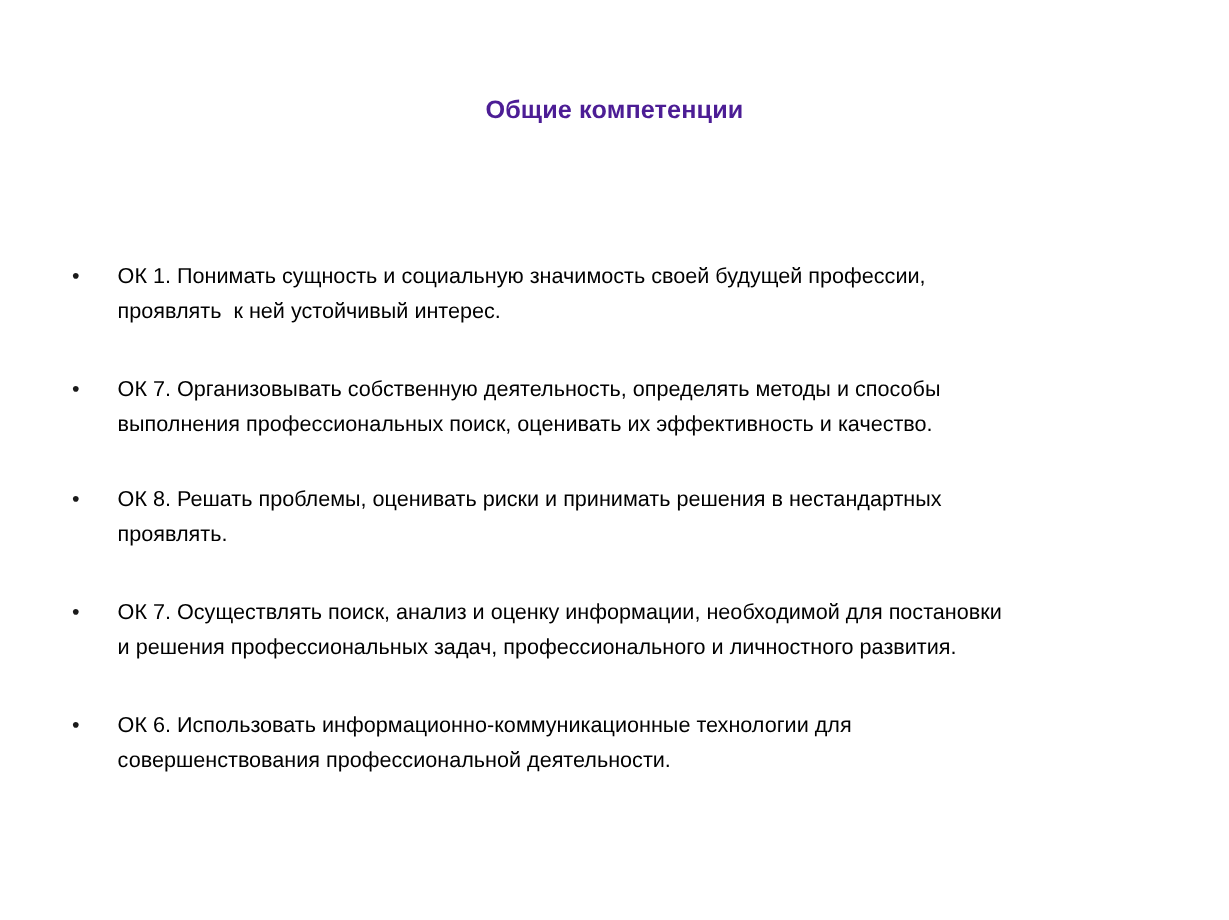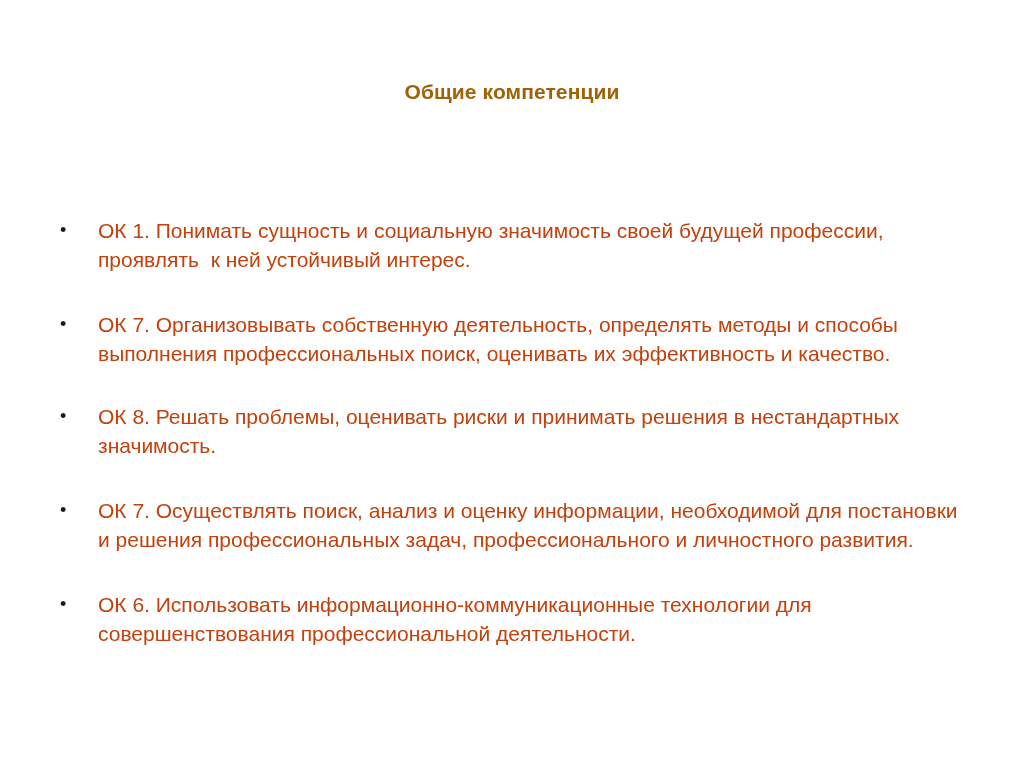--- a/index.html
+++ b/index.html
@@ -23,21 +23,21 @@
       background: #ffffff;
     }
     .title {
       position: absolute;
       left: 0;
       top: 80px;
       width: 1024px;
       text-align: center;
       font-size: 21px;
       font-weight: bold;
-      color: #a16207;
+      color: #4c1d95;
       letter-spacing: 0.1px;
     }
     .list {
       position: absolute;
       left: 0;
       top: 0;
       width: 1024px;
       margin: 0;
       padding: 0;
       list-style: none;
@@ -53,23 +53,23 @@
       top: 0;
       font-size: 18px;
       line-height: 28px;
       color: #1a1a1a;
     }
     .item-text {
       position: absolute;
       left: 98px;
       width: 880px;
       top: 0;
-      font-size: 21px;
+      font-size: 18px;
       line-height: 29px;
-      color: #c2410c;
+      color: #000000;
       white-space: pre;
     }
   </style>
 </head>
 <body>
 
 <div class="slide">
   <div class="title">Общие компетенции</div>
 
   <ul class="list">
@@ -81,21 +81,21 @@
 
     <li class="item" style="top:310px;">
       <span class="bullet">•</span>
       <div class="item-text"><span>ОК 7. Организовывать собственную деятельность, определять методы и способы</span>
 <span>выполнения профессиональных поиск, оценивать их эффективность и качество.</span></div>
     </li>
 
     <li class="item" style="top:402px;">
       <span class="bullet">•</span>
       <div class="item-text"><span>ОК 8. Решать проблемы, оценивать риски и принимать решения в нестандартных</span>
-<span>значимость.</span></div>
+<span>проявлять.</span></div>
     </li>
 
     <li class="item" style="top:496px;">
       <span class="bullet">•</span>
       <div class="item-text"><span>ОК 7. Осуществлять поиск, анализ и оценку информации, необходимой для постановки</span>
 <span>и решения профессиональных задач, профессионального и личностного развития.</span></div>
     </li>
 
     <li class="item" style="top:590px;">
       <span class="bullet">•</span>

